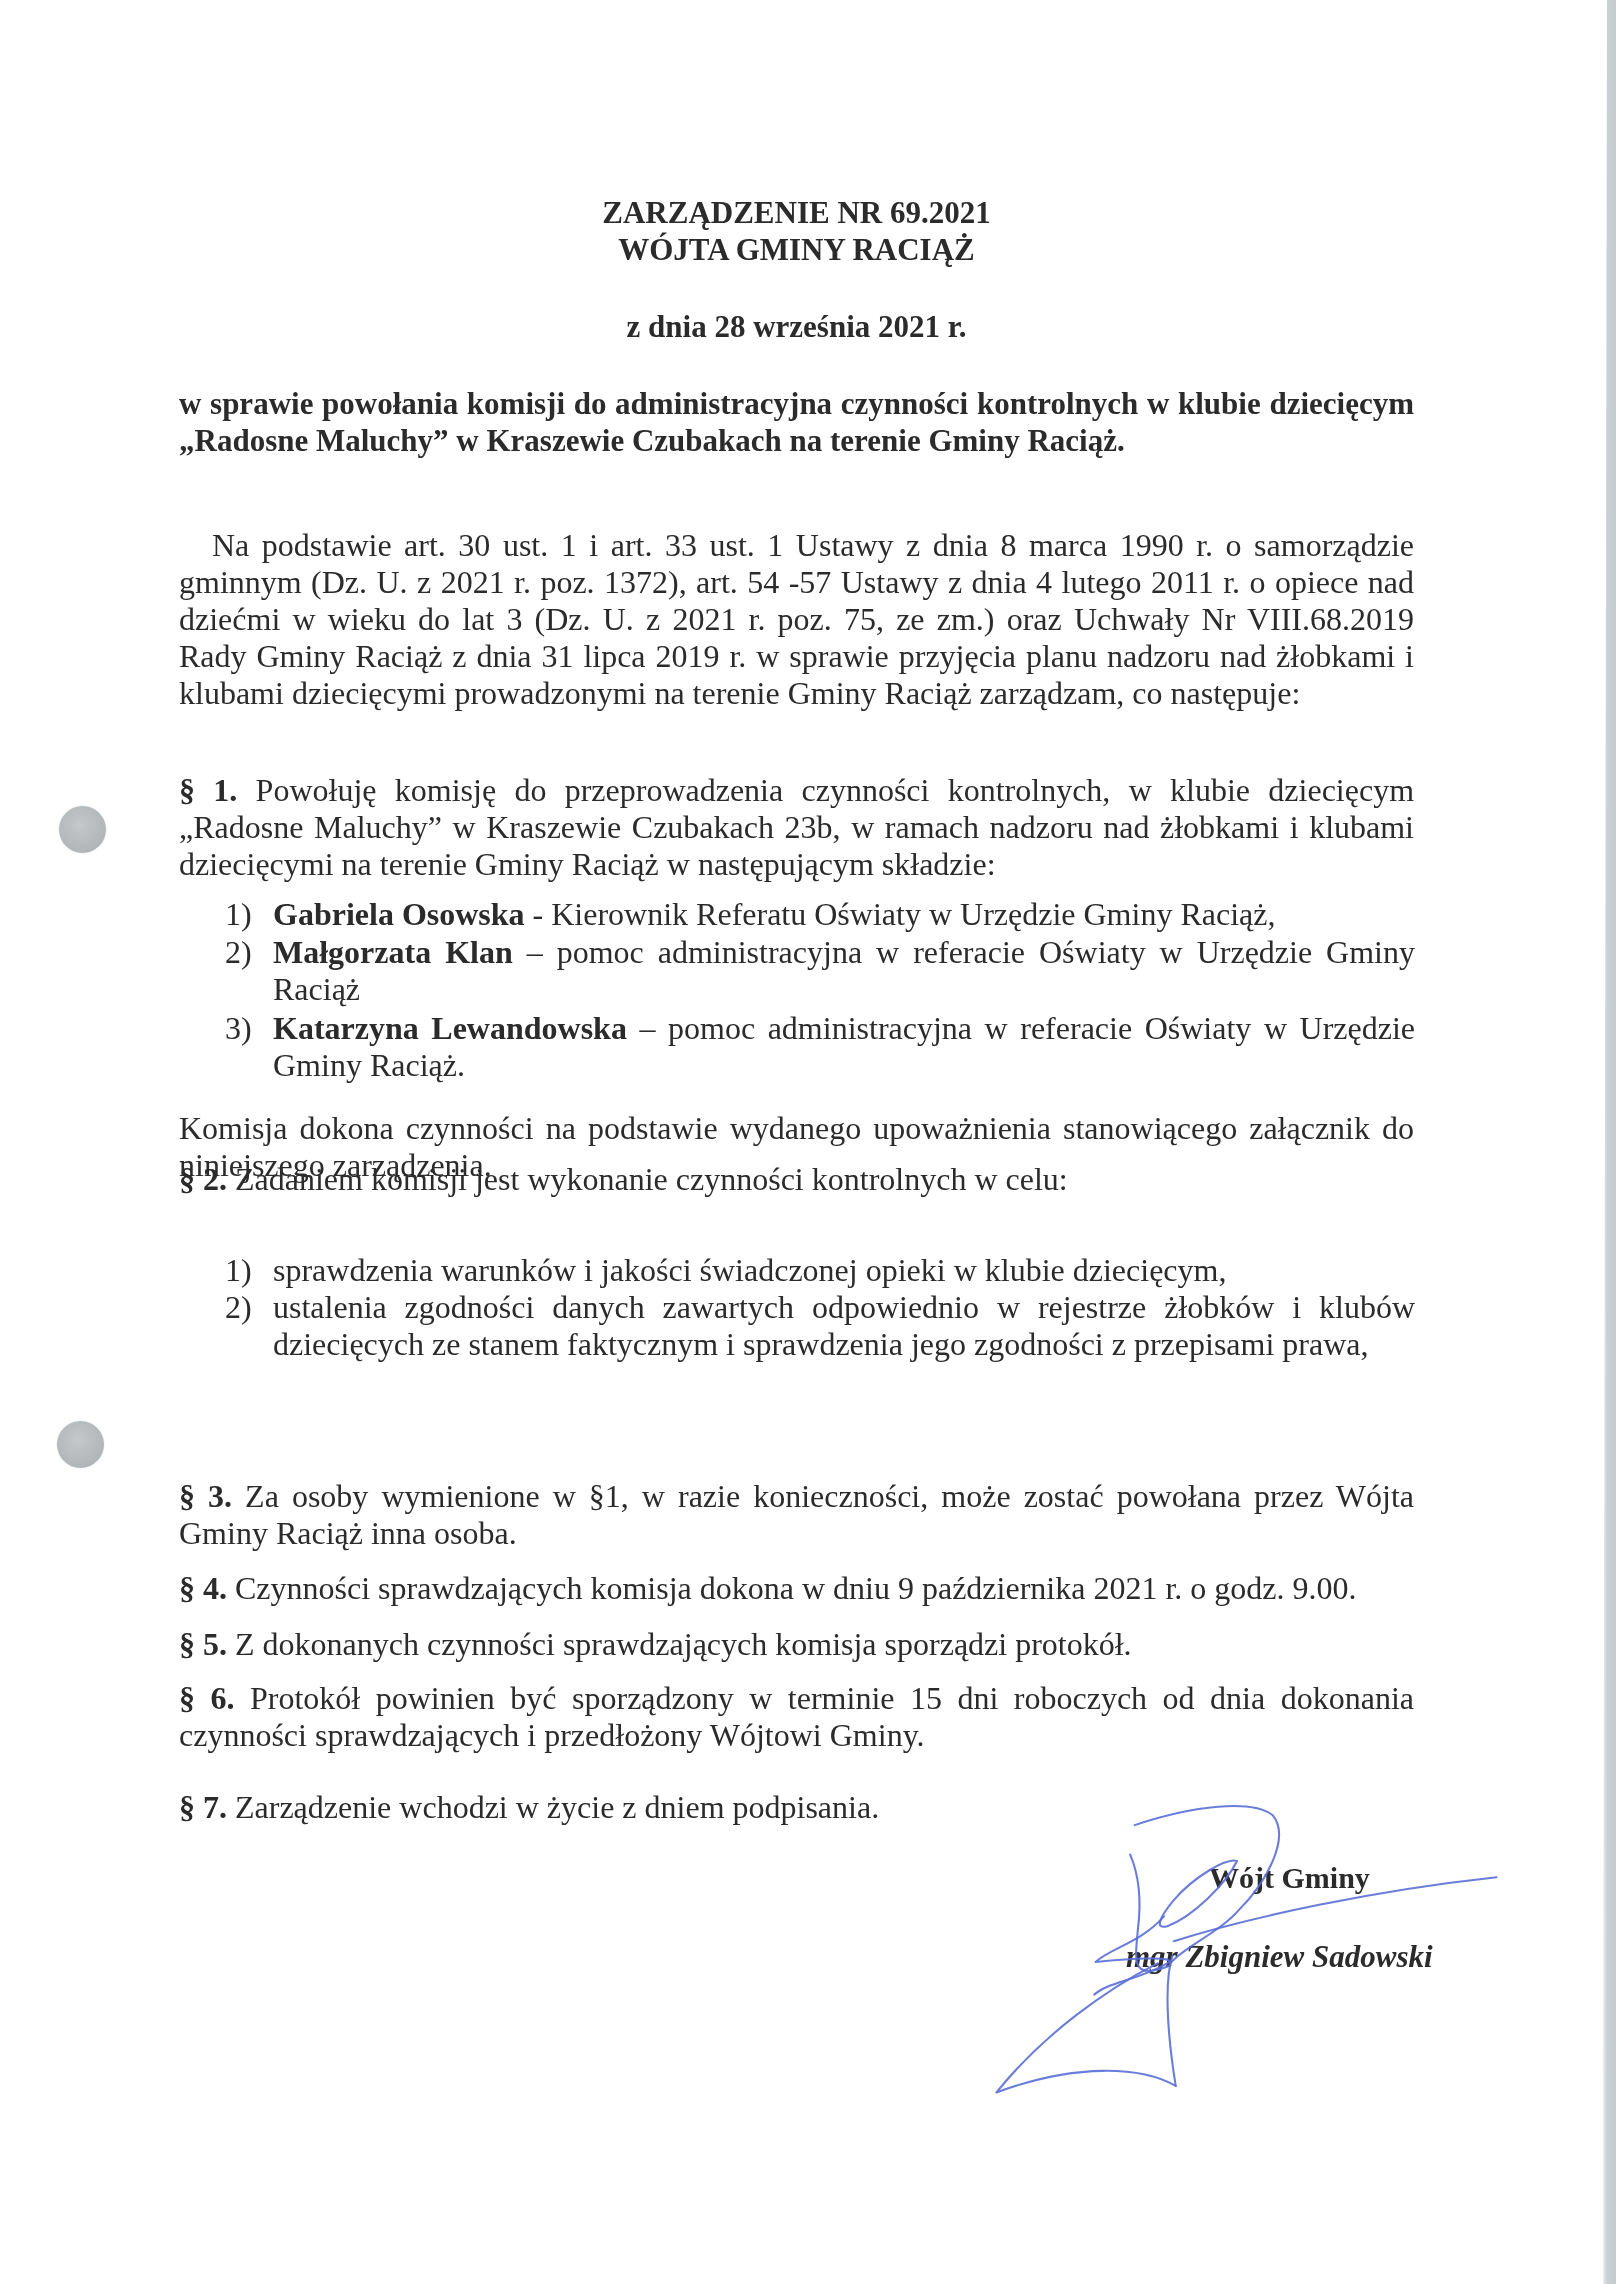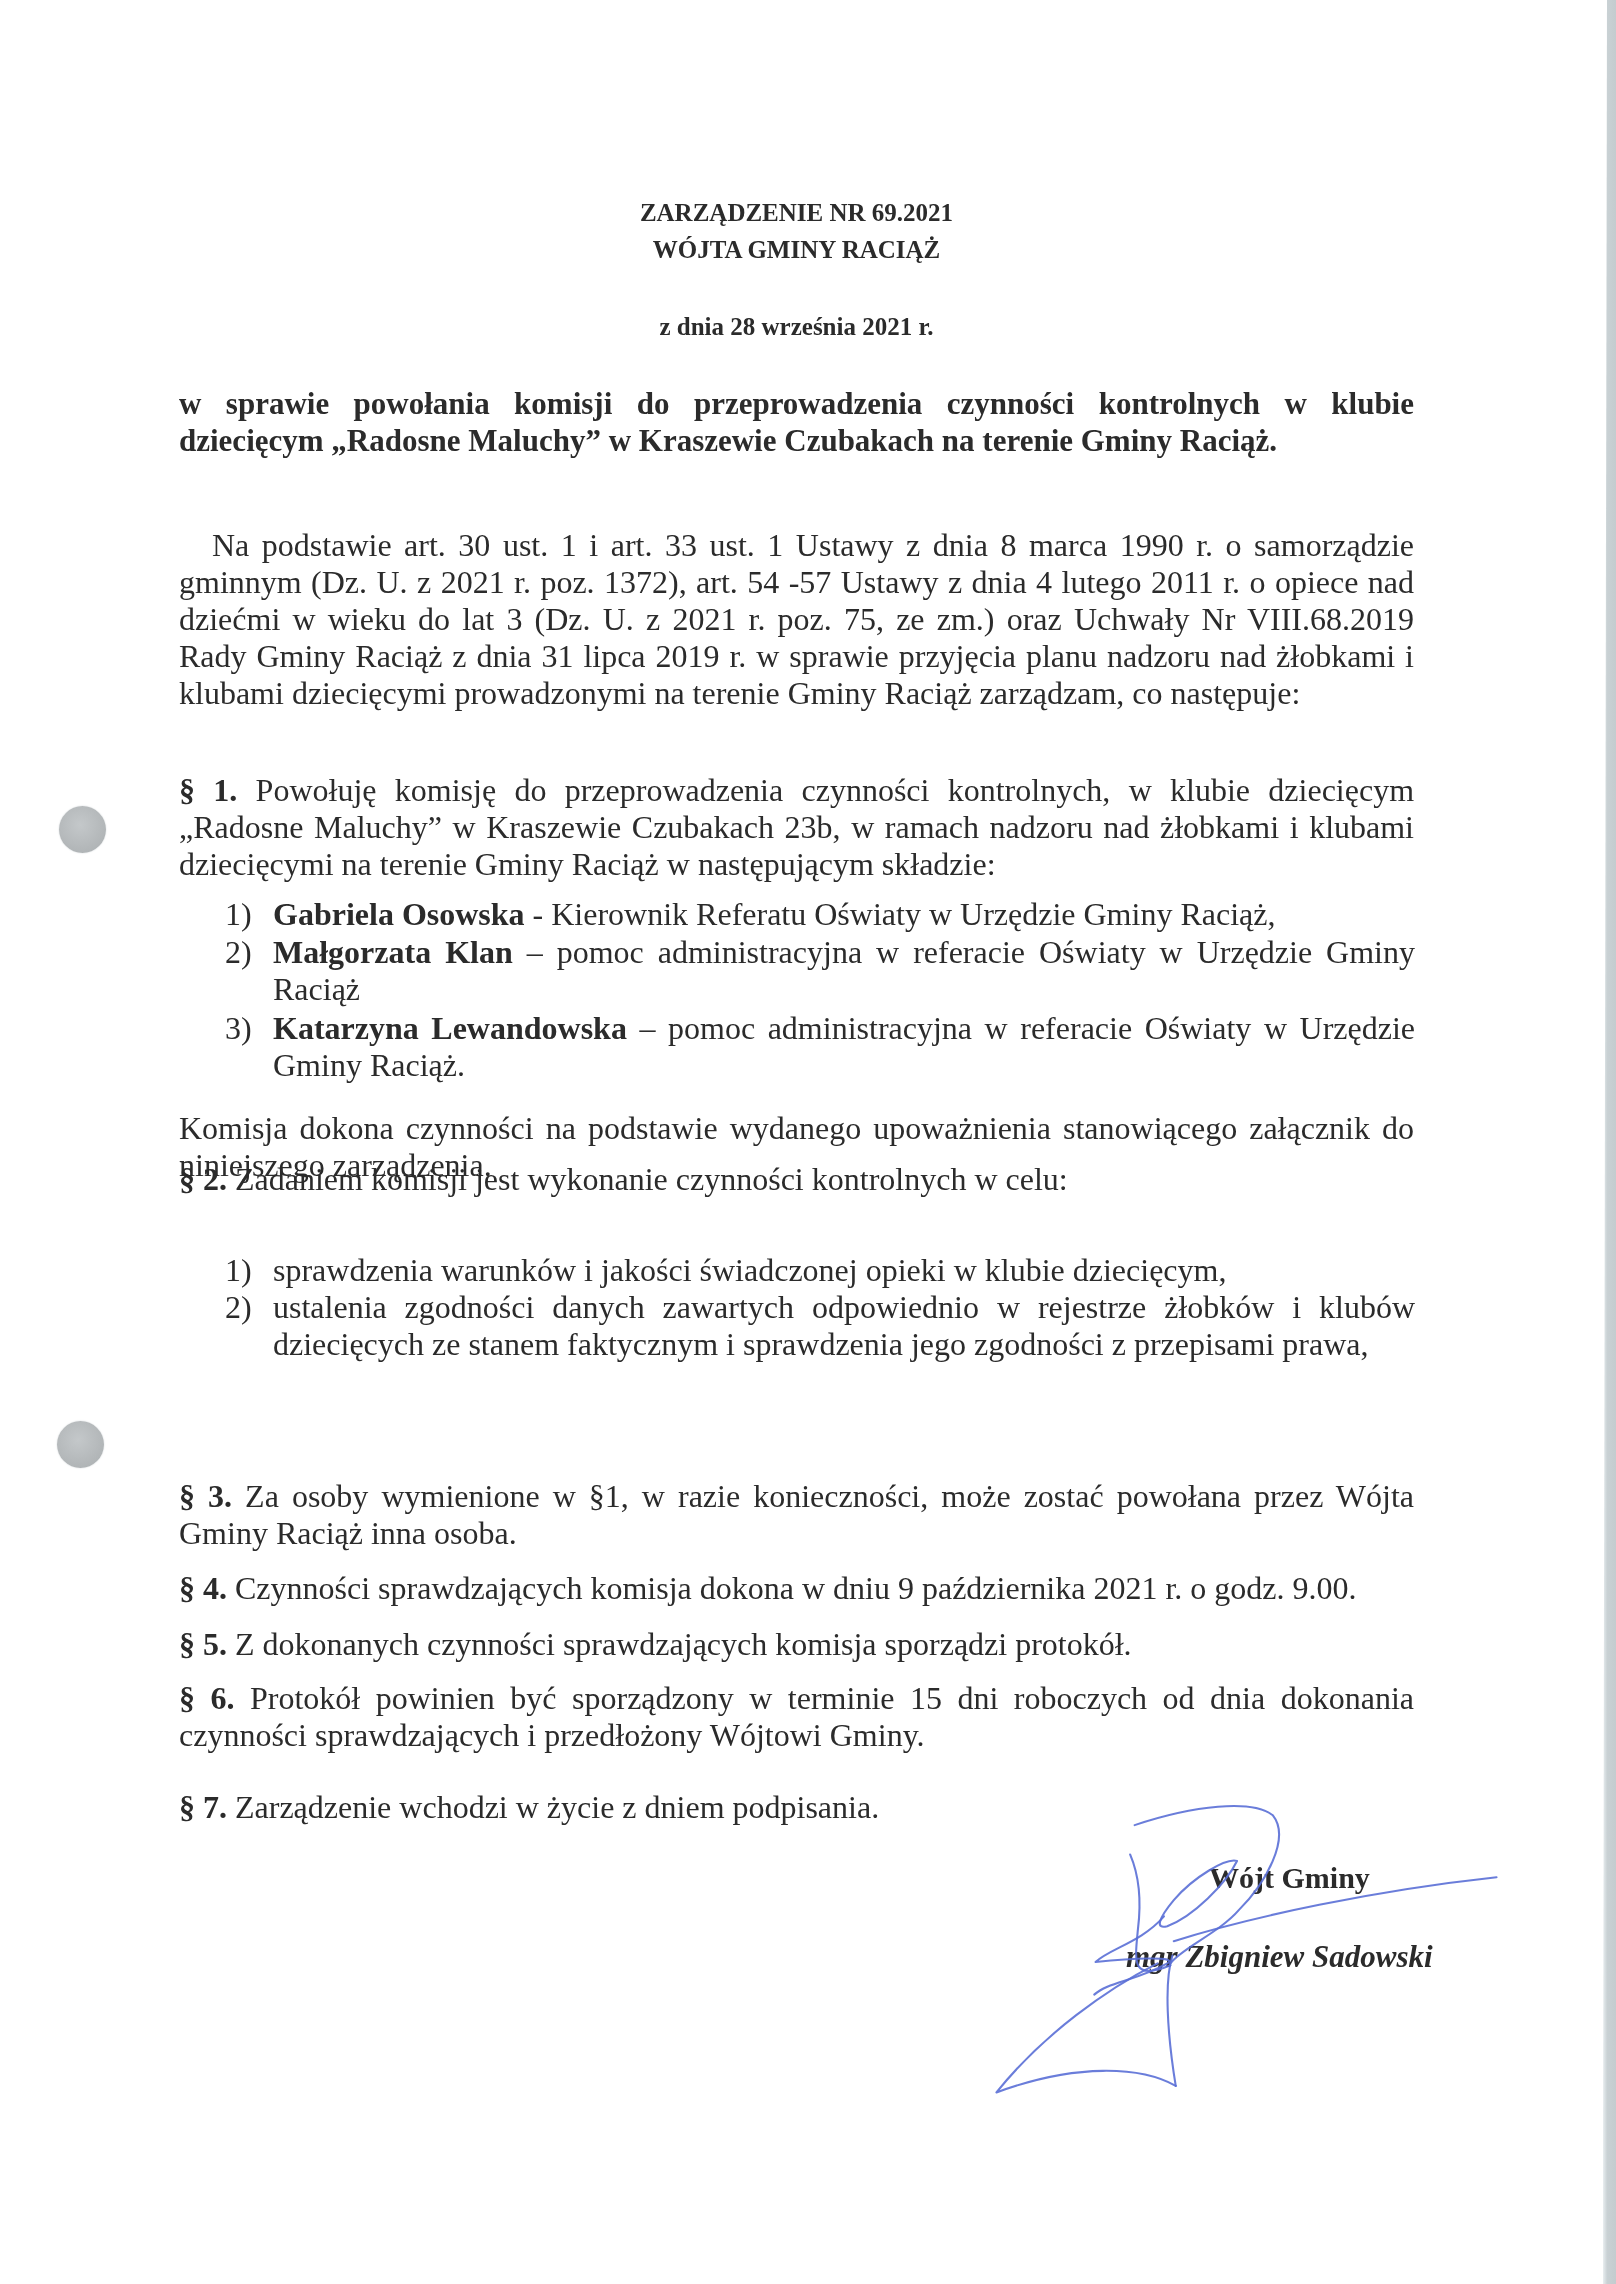--- a/index.html
+++ b/index.html
@@ -18,21 +18,21 @@
     background: radial-gradient(circle at 45% 40%, #c4c8ca 0%, #b4b8ba 60%, #a9aeb0 100%);
     box-shadow: 0 0 1.3px 0.7px #eef0f1;
   }
   .hole-1 { left: 59px; top: 806px; }
   .hole-2 { left: 57px; top: 1421px; }
 
   .page {
     position: absolute; left: 179px; top: 0; width: 1235px;
     font-size: 32px; line-height: 37px;
   }
-  .header { text-align: center; font-weight: bold; font-size: 25px; line-height: 38px; }
+  .header { text-align: center; font-weight: bold; font-size: 31px; line-height: 38px; }
   .title-1 { position: absolute; top: 194px; left: 0; width: 100%; }
   .title-2 { position: absolute; top: 231px; left: 0; width: 100%; }
   .date    { position: absolute; top: 308px; left: 0; width: 100%; }
   .subject {
     position: absolute; top: 385px; left: 0; width: 100%;
     font-weight: bold; font-size: 31px; line-height: 37px;
     text-align: justify; text-align-last: left;
   }
   .block { position: absolute; left: 0; width: 100%; text-align: justify; margin-top: 6px; }
   .preamble { top: 521px; text-indent: 33px; }
@@ -66,21 +66,21 @@
 <body>
 
 <div class="edge-strip"></div>
 <div class="punch-hole hole-1"></div>
 <div class="punch-hole hole-2"></div>
 
 <div class="page">
   <div class="header title-1">ZARZĄDZENIE NR 69.2021</div>
   <div class="header title-2">WÓJTA GMINY RACIĄŻ</div>
   <div class="header date">z dnia 28 września 2021 r.</div>
-  <div class="subject">w sprawie powołania komisji do przeprowadzenia czynności kontrolnych w klubie dziecięcym „Radosne Maluchy” w Kraszewie Czubakach na terenie Gminy Raciąż.</div>
+  <div class="subject">w sprawie powołania komisji do administracyjna czynności kontrolnych w klubie dziecięcym „Radosne Maluchy” w Kraszewie Czubakach na terenie Gminy Raciąż.</div>
 
   <div class="block preamble">Na podstawie art. 30 ust. 1 i art. 33 ust. 1 Ustawy z dnia 8 marca 1990 r. o samorządzie gminnym (Dz. U. z 2021 r. poz. 1372), art. 54 -57 Ustawy z dnia 4 lutego 2011 r. o opiece nad dziećmi w wieku do lat 3 (Dz. U. z 2021 r. poz. 75, ze zm.) oraz Uchwały Nr VIII.68.2019 Rady Gminy Raciąż z dnia 31 lipca 2019 r. w sprawie przyjęcia planu nadzoru nad żłobkami i klubami dziecięcymi prowadzonymi na terenie Gminy Raciąż zarządzam, co następuje:</div>
 
   <div class="block par1">
     <span class="par-label">§ 1.</span>
     <span>Powołuję komisję do przeprowadzenia czynności kontrolnych, w klubie dziecięcym „Radosne Maluchy” w Kraszewie Czubakach 23b, w ramach nadzoru nad żłobkami i klubami dziecięcymi na terenie Gminy Raciąż w następującym składzie:</span>
   </div>
 
   <ol class="list list1">
     <li>

